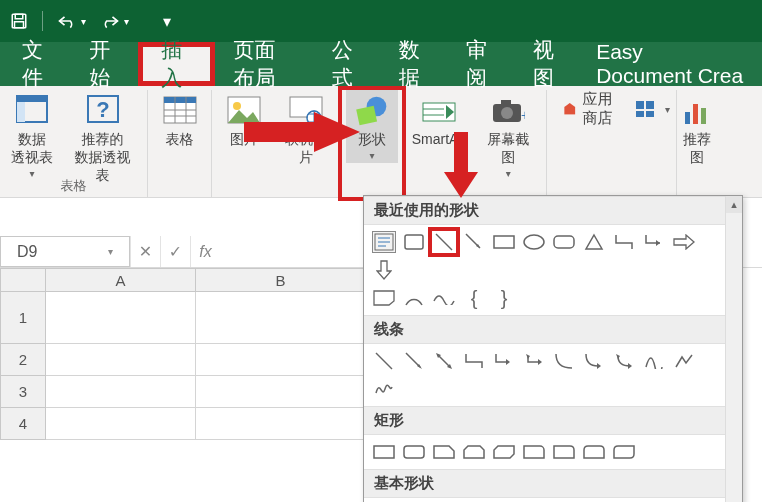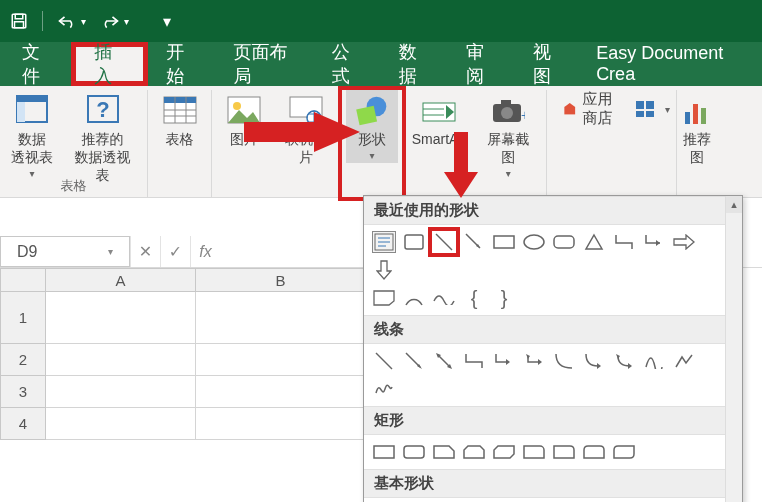--- a/index.html
+++ b/index.html
@@ -7,21 +7,21 @@
 
   
   .titlebar { height: 42px; background: #0d6233; display: flex; align-items: center; padding: 0 10px; gap: 14px; }
   .titlebar .tb-icon { color: #fff; font-size: 16px; display: flex; align-items: center; }
   .tb-sep { width: 1px; height: 20px; background: rgba(255,255,255,.4); }
   .undo-group { display: flex; align-items: center; gap: 4px; color: #fff; }
   .undo-group .small-arrow { font-size: 10px; }
 
   
   .ribbon-tabs { height: 44px; background: #217346; display: flex; align-items: stretch; padding-left: 4px; }
-  .tab { color: #fff; font-size: 18px; padding: 0 18px; display: flex; align-items: center; cursor: pointer; }
+  .tab { color: #fff; font-size: 21px; padding: 0 18px; display: flex; align-items: center; cursor: pointer; }
   .tab.active { background: #f3f2f1; color: #217346; }
   .tab.last { padding-left: 14px; }
   .highlight-red-thick { border: 5px solid #d62122; }
 
   
   .ribbon { height: 112px; background: #f3f2f1; border-bottom: 1px solid #d9d9d9; display: flex; padding-top: 4px; }
   .group { display: flex; flex-direction: column; align-items: center; border-right: 1px solid #d9d9d9; padding: 0 6px; position: relative; }
   .group-row { display: flex; gap: 6px; }
   .big-btn { display: flex; flex-direction: column; align-items: center; justify-content: flex-start; padding: 2px 4px; cursor: pointer; min-width: 52px; }
   .big-icon { width: 34px; height: 34px; display: flex; align-items: center; justify-content: center; margin-top: 2px; }
@@ -98,22 +98,22 @@
         <path d="M15 4 L21 9 L15 14"></path>
         <path d="M21 9 H8 a6 6 0 0 0 0 8"></path>
       </svg>
     <span class="small-arrow">▾</span>
   </span>
   <span class="small-arrow" style="color:#fff;margin-left:20px">▾</span>
 </div>
 
 <div class="ribbon-tabs">
   <div class="tab">文件</div>
+  <div class="tab">开始</div>
   <div class="tab active highlight-red-thick">插入</div>
-  <div class="tab">开始</div>
   <div class="tab">页面布局</div>
   <div class="tab">公式</div>
   <div class="tab">数据</div>
   <div class="tab">审阅</div>
   <div class="tab">视图</div>
   <div class="tab last">Easy Document Crea</div>
 </div>
 
 <div class="ribbon">
   <div class="group" style="width:148px">

